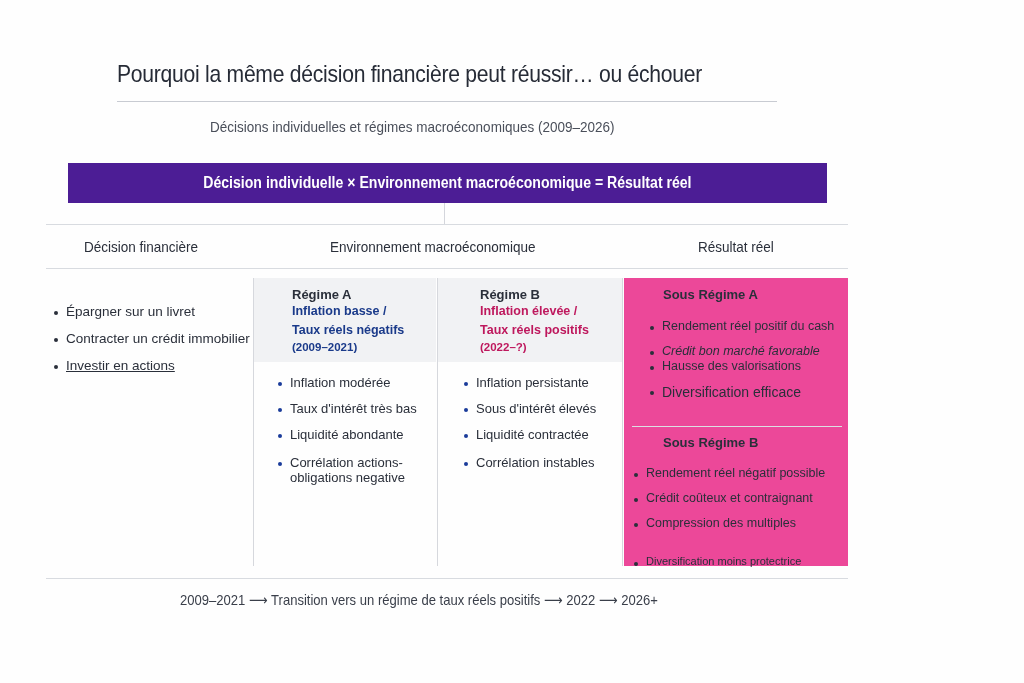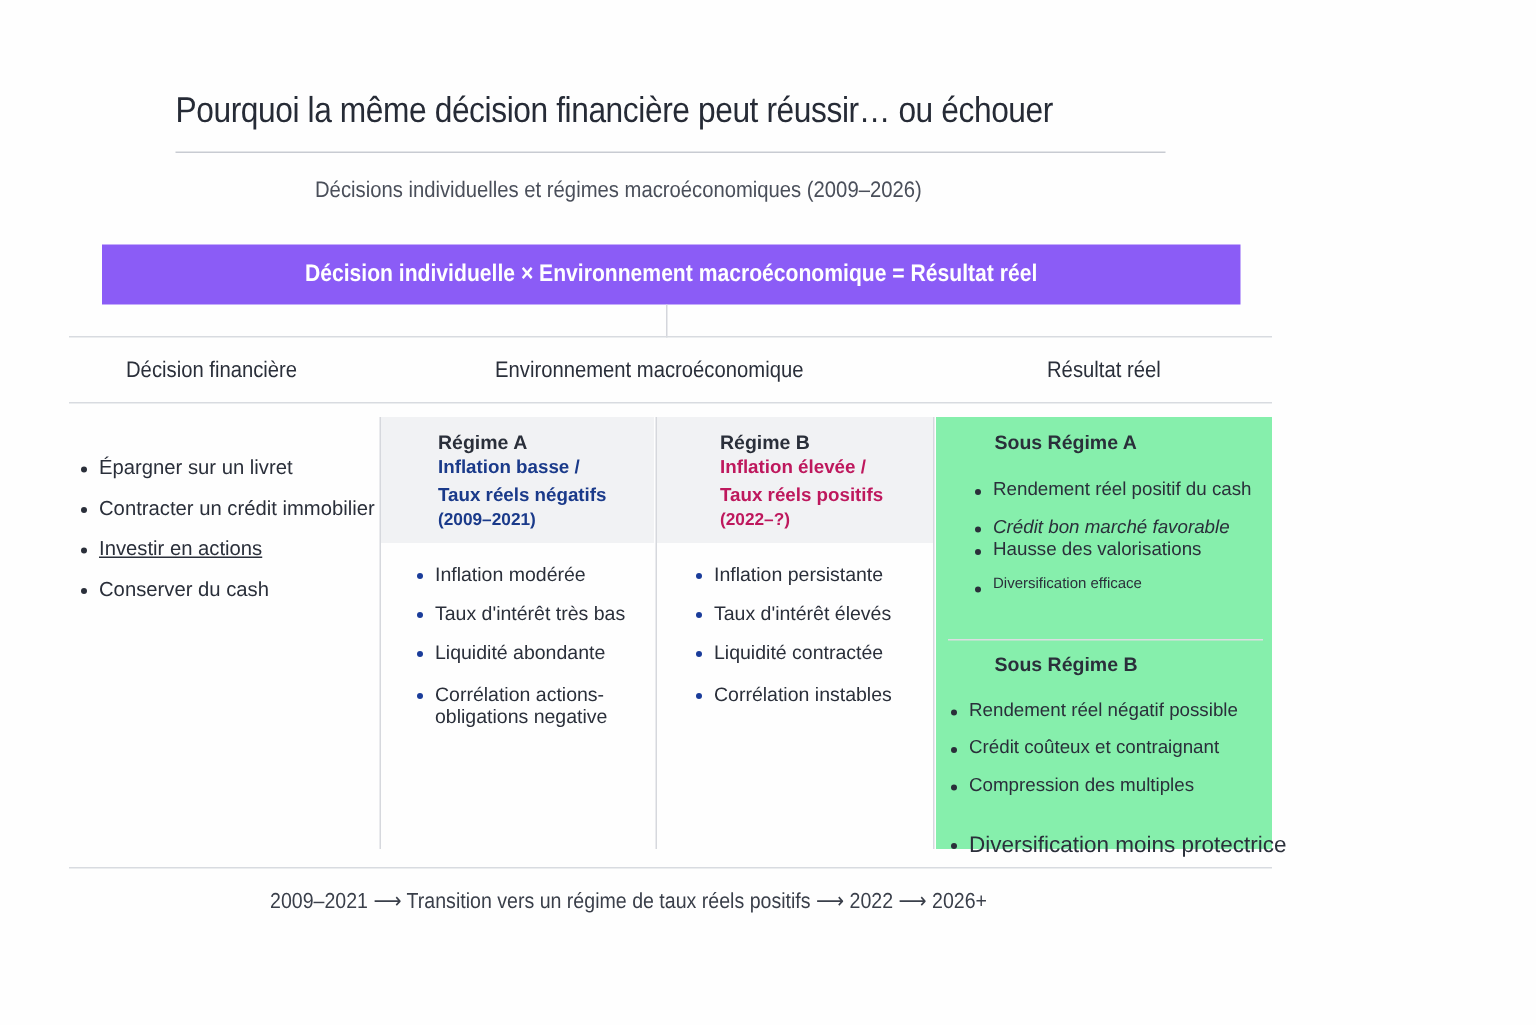--- a/index.html
+++ b/index.html
@@ -3,21 +3,21 @@
 <meta charset="utf-8">
 <style>
   * { box-sizing: border-box; margin: 0; padding: 0; }
   html, body { width: 1024px; height: 683px; background: #fefefe; overflow: hidden; }
   body { font-family: "Liberation Sans", sans-serif; color: #2a2f3a; position: relative; }
 
   .title { position: absolute; left: 117px; top: 60px; font-size: 24px; color: #262b36; letter-spacing: -0.3px; white-space: nowrap; transform: scaleX(0.88); transform-origin: left; }
   .title-rule { position: absolute; left: 117px; top: 101px; width: 660px; height: 1px; background: #c8cbd2; }
   .subtitle { position: absolute; left: 210px; top: 118px; font-size: 15px; color: #4a4f5a; white-space: nowrap; transform: scaleX(0.9); transform-origin: left; }
 
-  .banner { position: absolute; left: 68px; top: 163px; width: 759px; height: 40px; background: #8b5cf6; color: #fff; display: flex; align-items: center; justify-content: center; font-size: 16px; font-weight: bold; }
+  .banner { position: absolute; left: 68px; top: 163px; width: 759px; height: 40px; background: #4c1d95; color: #fff; display: flex; align-items: center; justify-content: center; font-size: 16px; font-weight: bold; }
   .banner span { display: inline-block; transform: scaleX(0.88); white-space: nowrap; }
   .banner-connector { position: absolute; left: 444px; top: 203px; width: 1px; height: 22px; background: #d4d6dc; }
 
   .rule { position: absolute; height: 1px; background: #d8dbe0; }
   .colhead { position: absolute; top: 238px; font-size: 15px; color: #2a2f3a; white-space: nowrap; transform: scaleX(0.9); transform-origin: left; }
 
   .panel { position: absolute; }
   .panel-head { background: #f1f2f4; }
   .vline { position: absolute; width: 1px; background: #d6d8dd; }
 
@@ -49,21 +49,20 @@
 <div class="colhead" style="left:84px;">Décision financière</div>
 <div class="colhead" style="left:330px;">Environnement macroéconomique</div>
 <div class="colhead" style="left:698px;">Résultat réel</div>
 <div class="rule" style="left:46px; top:268px; width:802px;"></div>
 
 <div class="panel" style="left:52px; top:304px;">
   <ul class="list">
     <li style="margin-bottom:12px; font-size:13.5px;">Épargner sur un livret</li>
     <li style="margin-bottom:12px; font-size:13.5px;">Contracter un crédit immobilier</li>
     <li style="margin-bottom:12px; font-size:13.5px;text-decoration:underline;">Investir en actions</li>
-    <li style="font-size:13.5px;">Conserver du cash</li>
   </ul>
 </div>
 
 <div class="vline" style="left:253px; top:278px; height:288px;"></div>
 <div class="panel panel-head" style="left:254px; top:278px; width:182px; height:84px; padding:9px 0 0 38px;">
   <div class="regime-title">Régime A</div>
   <div class="regime-sub blue-text">Inflation basse /</div>
   <div class="regime-sub blue-text">Taux réels négatifs</div>
   <div class="regime-sub blue-text" style="font-size:11.5px; line-height:15px;">(2009–2021)</div>
 </div>
@@ -80,39 +79,39 @@
 <div class="vline" style="left:437px; top:278px; height:288px;"></div>
 <div class="panel panel-head" style="left:438px; top:278px; width:184px; height:84px; padding:9px 0 0 42px;">
   <div class="regime-title">Régime B</div>
   <div class="regime-sub dark-text">Inflation élevée /</div>
   <div class="regime-sub dark-text">Taux réels positifs</div>
   <div class="regime-sub dark-text" style="font-size:11.5px; line-height:15px;">(2022–?)</div>
 </div>
 <div class="panel" style="left:462px; top:375px;">
   <ul class="list blue">
     <li style="margin-bottom:11px;">Inflation persistante</li>
-    <li style="margin-bottom:11px;">Taux d'intérêt élevés</li>
+    <li style="margin-bottom:11px;">Sous d'intérêt élevés</li>
     <li style="margin-bottom:13px;">Liquidité contractée</li>
     <li>Corrélation instables</li>
   </ul>
 </div>
 <div class="vline" style="left:622px; top:278px; height:288px;"></div>
 
-<div class="panel" style="left:624px; top:278px; width:224px; height:288px; background:#86efac;">
+<div class="panel" style="left:624px; top:278px; width:224px; height:288px; background:#ec4899;">
   <div style="position:absolute; left:39px; top:9px;" class="regime-title">Sous Régime A</div>
   <ul class="list" style="position:absolute; left:24px; top:41px;">
     <li style="margin-bottom:11px; font-size:12.5px;">Rendement réel positif du cash</li>
     <li style="margin-bottom:1px; font-size:12.5px;font-style:italic;">Crédit bon marché favorable</li>
     <li style="margin-bottom:11px; font-size:12.5px;">Hausse des valorisations</li>
-    <li style="font-size:10px;">Diversification efficace</li>
+    <li style="font-size:14px;">Diversification efficace</li>
   </ul>
   <div style="position:absolute; left:8px; top:148px; width:210px; height:1px; background:#dcdee2;"></div>
   <div style="position:absolute; left:39px; top:157px;" class="regime-title">Sous Régime B</div>
   <ul class="list" style="position:absolute; left:8px; top:188px;">
     <li style="margin-bottom:11px; font-size:12.5px;">Rendement réel négatif possible</li>
     <li style="margin-bottom:11px; font-size:12.5px;">Crédit coûteux et contraignant</li>
     <li style="margin-bottom:25px; font-size:12.5px;">Compression des multiples</li>
-    <li style="font-size:15px;">Diversification moins protectrice</li>
+    <li style="font-size:11px;">Diversification moins protectrice</li>
   </ul>
 </div>
 
 <div class="rule" style="left:46px; top:578px; width:802px;"></div>
 <div class="footer">2009–2021 ⟶  Transition vers un régime de taux réels positifs ⟶ 2022 ⟶ 2026+</div>
 
 </body></html>

